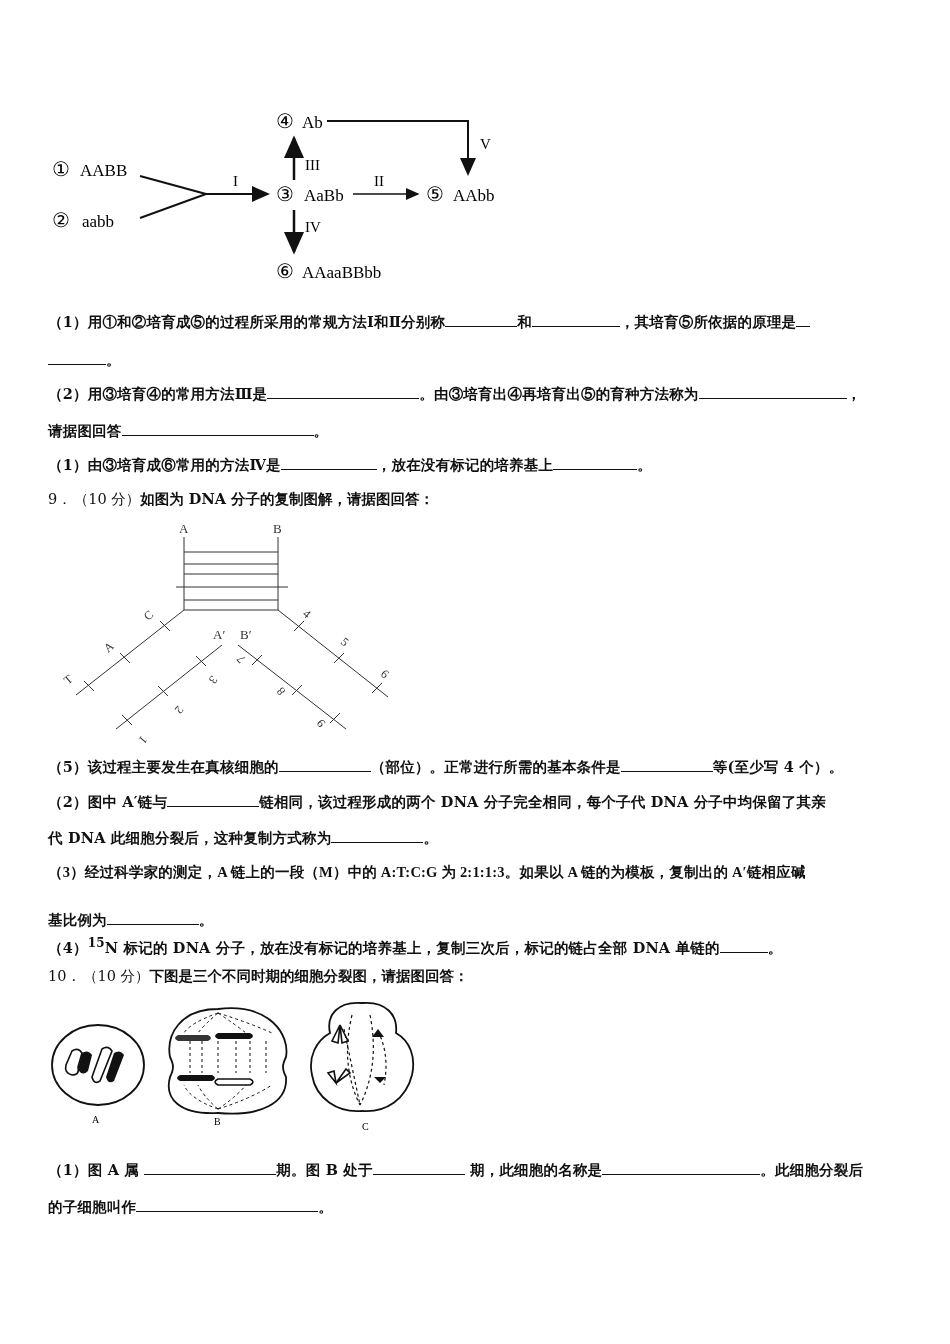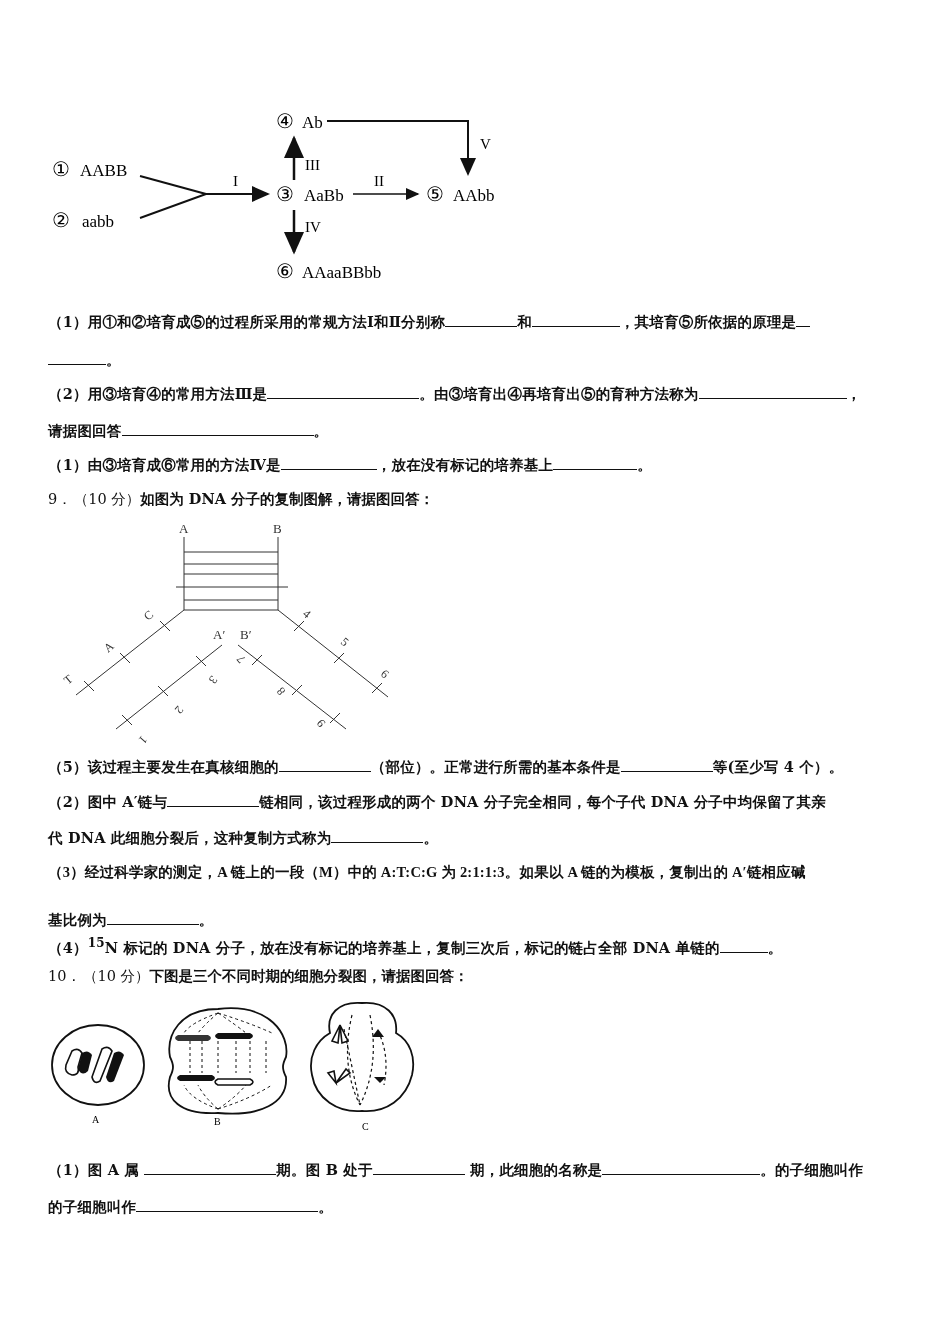--- a/index.html
+++ b/index.html
@@ -219,17 +219,17 @@
     <path d="M300,30 l8,16 l-6,2 z" fill="none" stroke="#111" stroke-width="1.6"></path>
     <path d="M338,34 l-6,8 l12,0 z" fill="#111"></path>
     <path d="M296,88 l-8,-10 l6,-2 z" fill="none" stroke="#111" stroke-width="1.6"></path>
     <path d="M296,88 l10,-14 l4,4 z" fill="none" stroke="#111" stroke-width="1.6"></path>
     <path d="M340,88 l-6,-6 l12,0 z" fill="#111"></path>
     <text x="322" y="135" font-size="10">C</text>
   </g>
 </svg>
 
 <div class="line" style="top:1160px;">
-  <span>（1）图 A 属 </span><span class="blank" style="width:132px"></span><span>期。图 B 处于</span><span class="blank" style="width:92px"></span><span> 期，此细胞的名称是</span><span class="blank" style="width:158px"></span><span>。的子细胞叫作</span>
+  <span>（1）图 A 属 </span><span class="blank" style="width:132px"></span><span>期。图 B 处于</span><span class="blank" style="width:92px"></span><span> 期，此细胞的名称是</span><span class="blank" style="width:158px"></span><span>。此细胞分裂后</span>
 </div>
 <div class="line" style="top:1197px;">
   <span>的子细胞叫作</span><span class="blank" style="width:182px"></span><span>。</span>
 </div>
 
 </body></html>

